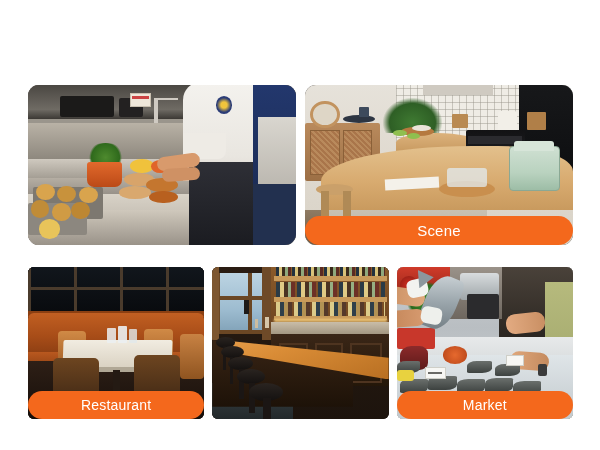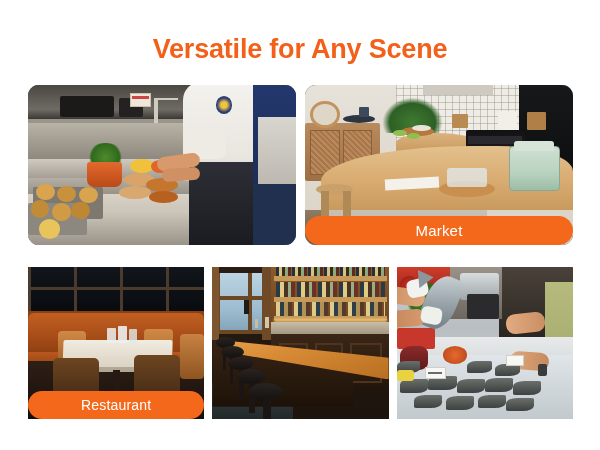--- a/index.html
+++ b/index.html
@@ -38,21 +38,21 @@
   .row-bottom { left: 28px; top: 256px; width: 545px; height: 163px; gap: 8px; }
 
   .card {
     position: relative;
     border-radius: 10px;
     overflow: hidden;
     flex: 1 1 0;
     background: #2a2320;
   }
   .row-top .card    { border-radius: 11px; }
-  .row-bottom .card { border-radius: 1px; margin-top: 11px; }
+  .row-bottom .card { border-radius: 6px; margin-top: 11px; }
 
   .scene {
     position: absolute;
     inset: 0;
     overflow: hidden;
   }
 
   
   .pill {
     position: absolute;
@@ -239,21 +239,20 @@
   .m-shrimp { left: 26%; top: 52%; width: 14%; height: 12%; background: radial-gradient(circle,#e6692e,#b64418); border-radius: 50%; }
   .m-fishrow { position: absolute; background: linear-gradient(180deg,#6a6f6c,#3d4240); border-radius: 40% 10% 40% 10%; }
   .m-label { position: absolute; background: #f7f7f4; border: 1px solid #cfcfc8; }
   .m-labeltxt { position: absolute; background: #6a6a66; height: 2px; }
 </style>
 </head>
 <body>
 
 <div class="page">
 
-  <div class="title">Versatile for Any Scene</div>
 
   <div class="row row-top">
 
     <div class="card">
       <div class="scene">
         <div class="l k-bg"></div>
         <div class="l k-hood"></div>
         <div class="l k-darkvent"></div>
         <div class="l k-darkvent2"></div>
         <div class="l k-sign">
@@ -327,21 +326,21 @@
         <div class="l b-book"></div>
         <div class="l b-tray"></div>
         <div class="l b-glasses"></div>
         <div class="l b-jar"></div>
         <div class="l b-jarlid"></div>
         <div class="l" style="left:4%;top:62%;width:14%;height:7%;background:#caa06a;border-radius:50%;"></div>
         <div class="l" style="left:6%;top:66%;width:3%;height:22%;background:#b08a56;"></div>
         <div class="l" style="left:14%;top:66%;width:3%;height:22%;background:#b08a56;"></div>
       </div>
       <div class="pill">
-        <span>Market</span>
+        <span>Scene</span>
       </div>
     </div>
 
   </div>
 
   <div class="row row-bottom">
 
     <div class="card">
       <div class="scene">
         <div class="l r-bg"></div>
@@ -447,16 +446,19 @@
         <div class="l m-fishrow" style="left:46%;top:84%;width:16%;height:9%;"></div>
         <div class="l m-fishrow" style="left:62%;top:86%;width:16%;height:9%;"></div>
         <div class="l m-fishrow" style="left:0%;top:62%;width:13%;height:8%;"></div>
         <div class="l m-fishrow" style="left:40%;top:62%;width:14%;height:8%;"></div>
         <div class="l m-fishrow" style="left:56%;top:64%;width:14%;height:8%;"></div>
         <div class="l m-label" style="left:16%;top:66%;width:12%;height:8%;"></div>
         <div class="l m-labeltxt" style="left:18%;top:69%;width:8%;"></div>
         <div class="l m-label" style="left:62%;top:58%;width:10%;height:7%;"></div>
         <div class="l" style="left:0%;top:68%;width:10%;height:7%;background:#e8d23f;border-radius:3px;"></div>
       </div>
+      <div class="pill">
+        <span>Market</span>
+      </div>
     </div>
 
   </div>
 </div>
 
 </body></html>

